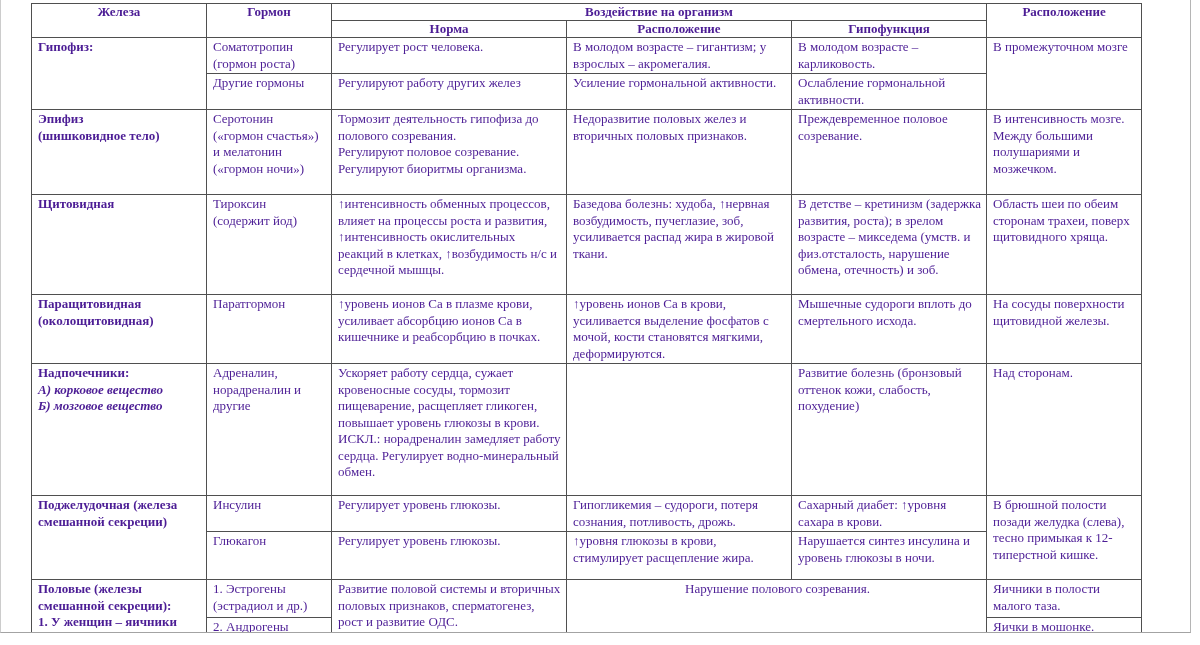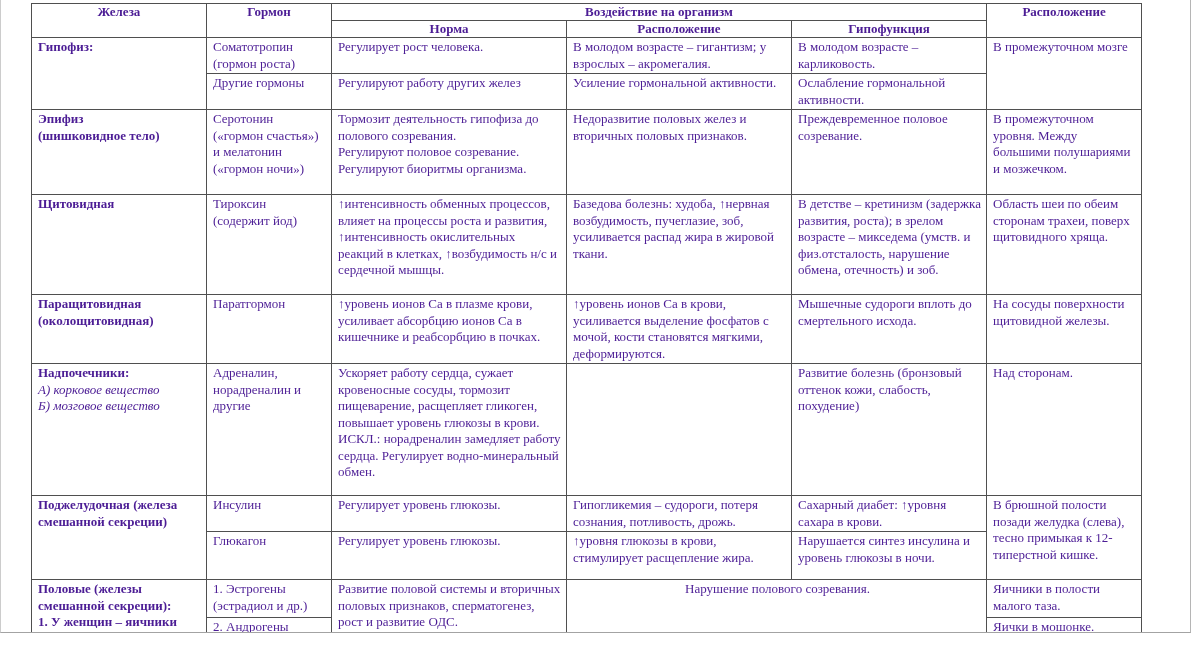--- a/index.html
+++ b/index.html
@@ -21,21 +21,21 @@
     border:1px solid #4f4f4f; vertical-align:top;
     padding:1px 4px 1px 6px; font-size:13px; line-height:16.5px;
     color:#4c1d95; white-space:pre-line; overflow:hidden;
     word-wrap:break-word;
   }
   .gl th { font-weight:bold; text-align:center; padding:0 2px; line-height:16px; }
   td.bold { font-weight:bold; }
   td.center { text-align:center; }
   .ln { white-space:pre-line; }
   .ln.b { font-weight:bold; }
-  .ln.i { font-style:italic; font-weight:normal; }
+  .ln.i { font-style:italic; font-weight:bold; }
 </style>
 </head>
 <body>
 
 <div class="page">
   <table class="gl">
     <colgroup>
       <col style="width:175px">
         <col style="width:125px">
         <col style="width:235px">
@@ -77,21 +77,21 @@
 (шишковидное тело)</td>
           <td>Серотонин
 («гормон счастья»)
 и мелатонин
 («гормон ночи»)</td>
           <td>Тормозит деятельность гипофиза до полового созревания.
 Регулируют половое созревание.
 Регулируют биоритмы организма.</td>
           <td>Недоразвитие половых желез и вторичных половых признаков.</td>
           <td>Преждевременное половое созревание.</td>
-          <td>В промежуточном уровня. Между большими полушариями и мозжечком.</td>
+          <td>В интенсивность мозге. Между большими полушариями и мозжечком.</td>
         </tr>
         <tr style="height: 100px;">
           <td class="bold">Щитовидная</td>
           <td>Тироксин
 (содержит йод)</td>
           <td>↑интенсивность обменных процессов, влияет на процессы роста и развития, ↑интенсивность окислительных реакций в клетках, ↑возбудимость н/с и сердечной мышцы.</td>
           <td>Базедова болезнь: худоба, ↑нервная возбудимость, пучеглазие, зоб, усиливается распад жира в жировой ткани.</td>
           <td>В детстве – кретинизм (задержка развития, роста); в зрелом возрасте – микседема (умств. и физ.отсталость, нарушение обмена, отечность) и зоб.</td>
           <td>Область шеи по обеим сторонам трахеи, поверх щитовидного хряща.</td>
         </tr>

